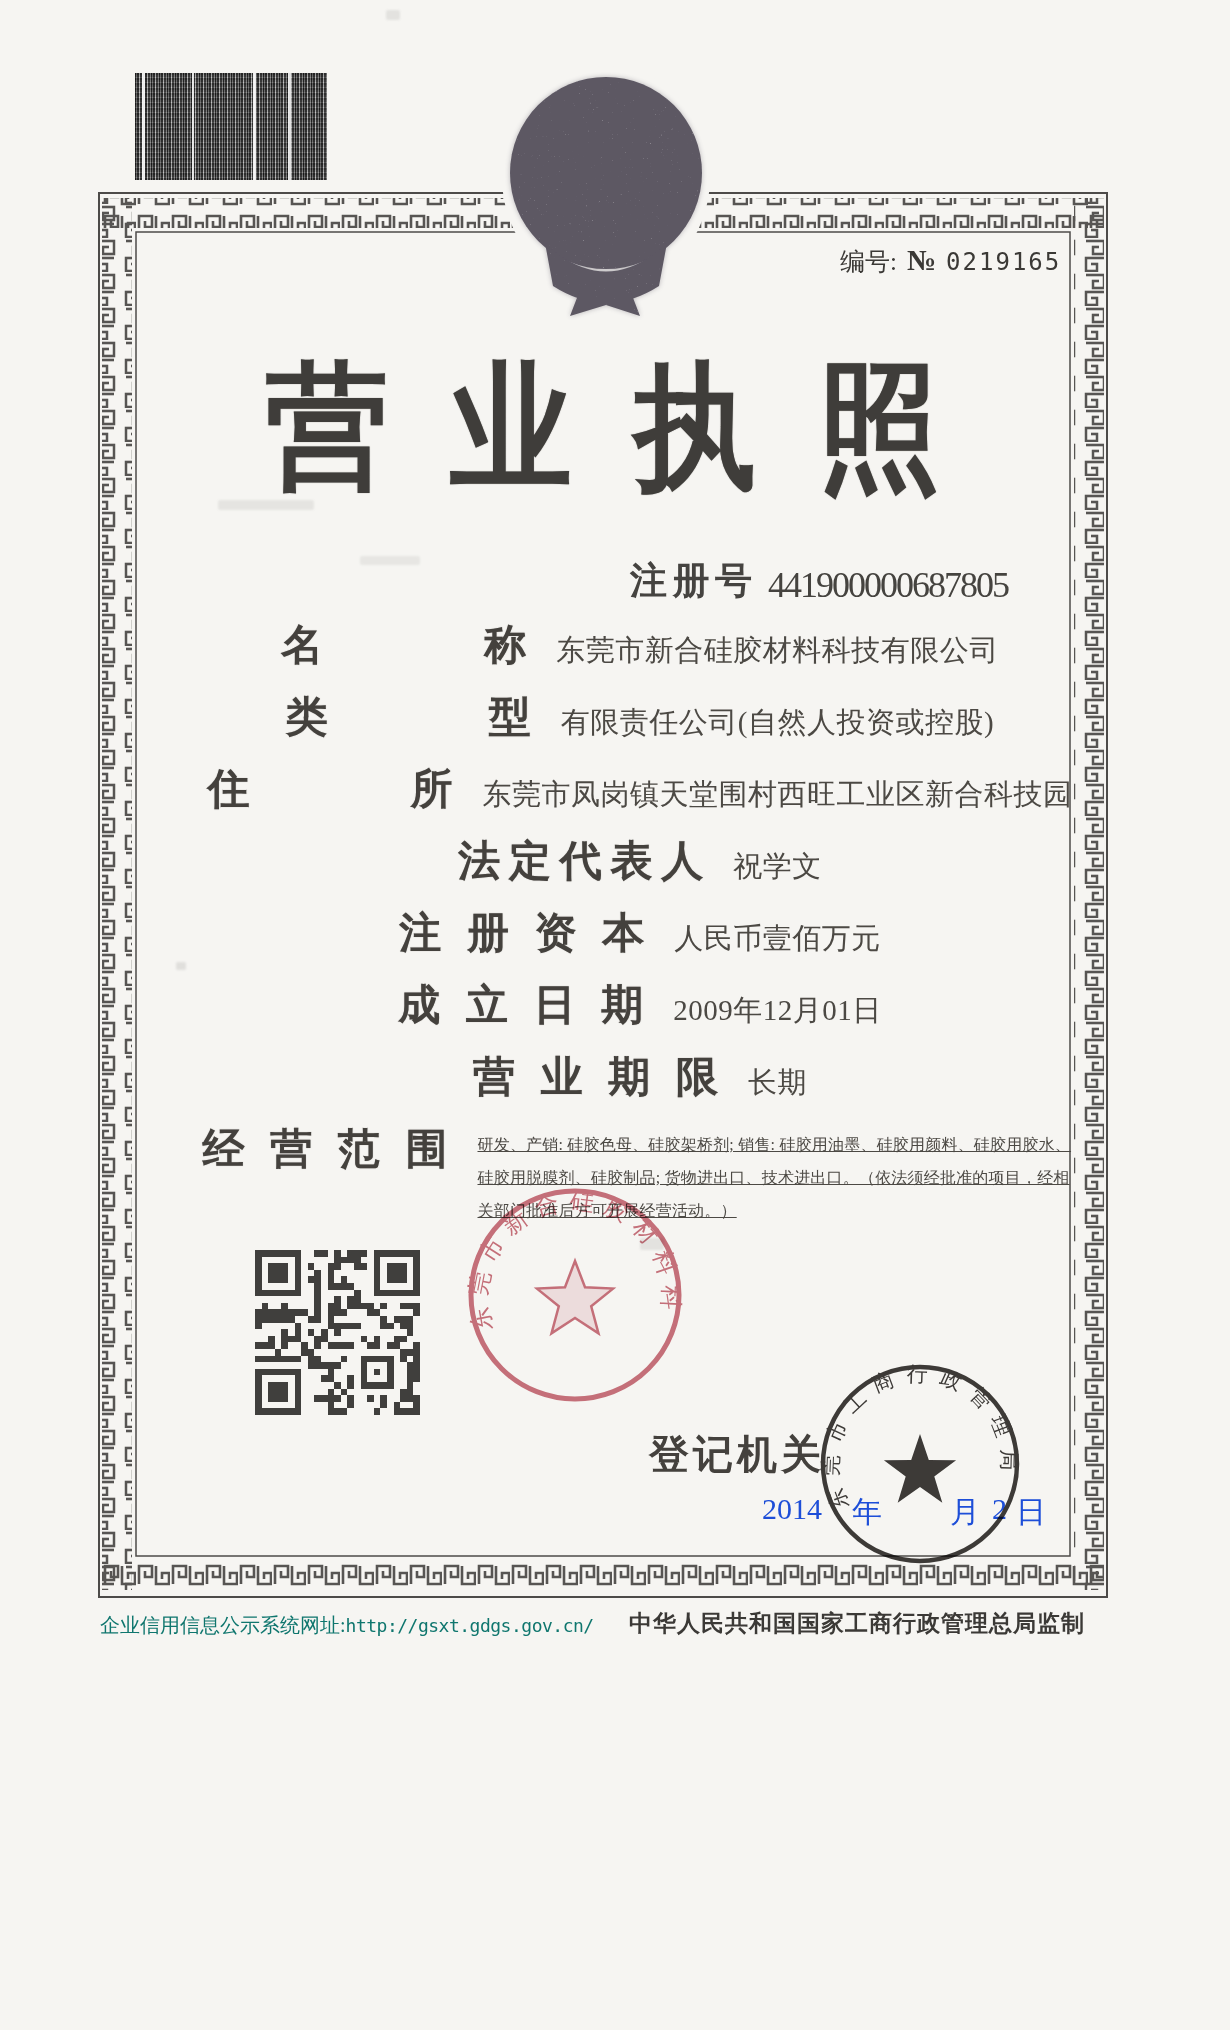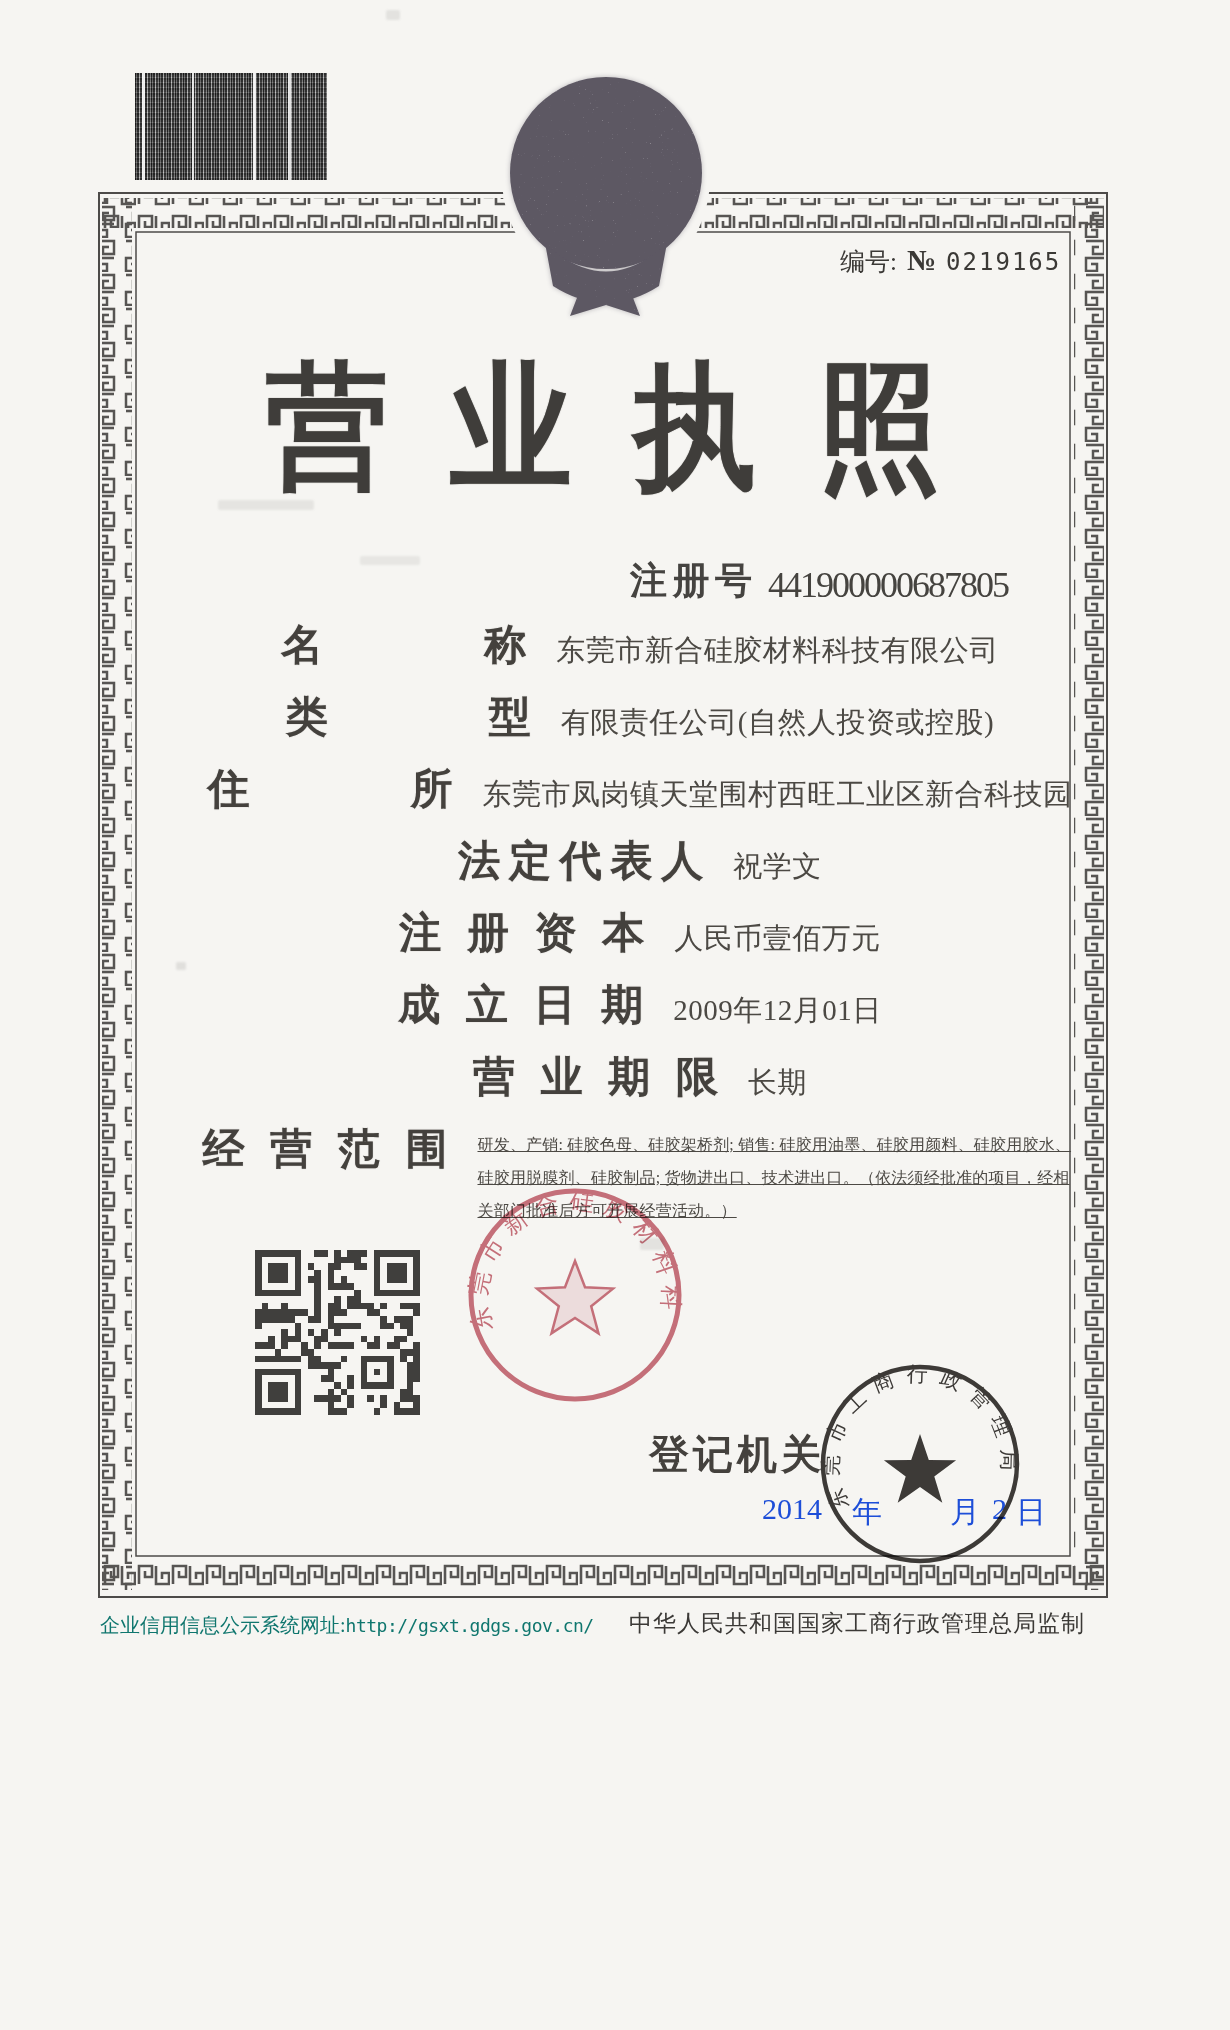--- a/index.html
+++ b/index.html
@@ -48,21 +48,21 @@
     text-shadow:0 0 1px rgba(68,65,61,.45);
   }
   .f-value{margin-left:30px;padding-top:9px;font-size:29px;color:#4c4944;letter-spacing:.5px;}
   .frow.last .f-value{padding-top:2px;font-size:16px;line-height:33px;width:600px;letter-spacing:.2px;text-decoration:underline;}
   
   .registry-label{left:618px;top:1427px;width:172px;z-index:3;font-size:40px;font-weight:600;color:#44413d;text-align:justify;text-align-last:justify;margin-left:31px;}
   .dpart{z-index:3;font-size:30px;color:#1d4ed8;}
   
   .footer-left{left:100px;top:1612px;font-size:20px;color:#0f766e;z-index:3;}
   .footer-left .url{font-family:"DejaVu Sans Mono",monospace;font-size:18px;letter-spacing:-.5px;}
-  .footer-right{right:145px;top:1608px;font-size:23px;font-weight:400;color:#3b3936;z-index:3;letter-spacing:1px;}
+  .footer-right{right:145px;top:1608px;font-size:23px;font-weight:700;color:#3b3936;z-index:3;letter-spacing:1px;}
   
   .smudge{background:rgba(110,108,105,.35);filter:blur(1.2px);border-radius:2px;z-index:1;}
   
   .seal{mix-blend-mode:multiply;z-index:5;}
 </style>
 </head>
 <body>
 
 <svg class="layer" style="left:0;top:0;z-index:1;" width="1230" height="2030" viewBox="0 0 1230 2030">
   <defs>

